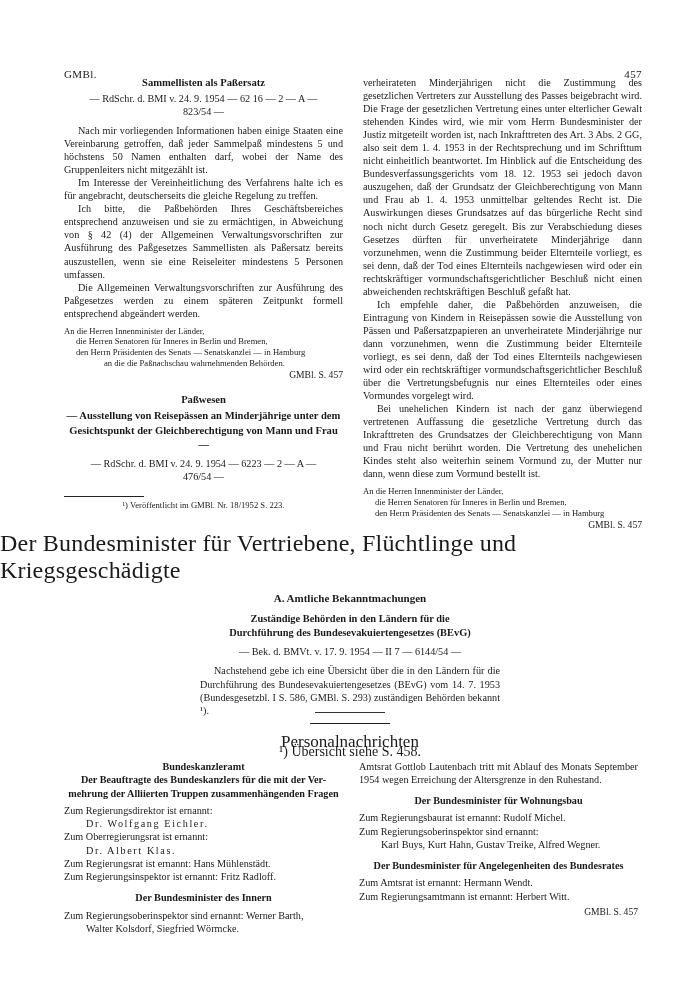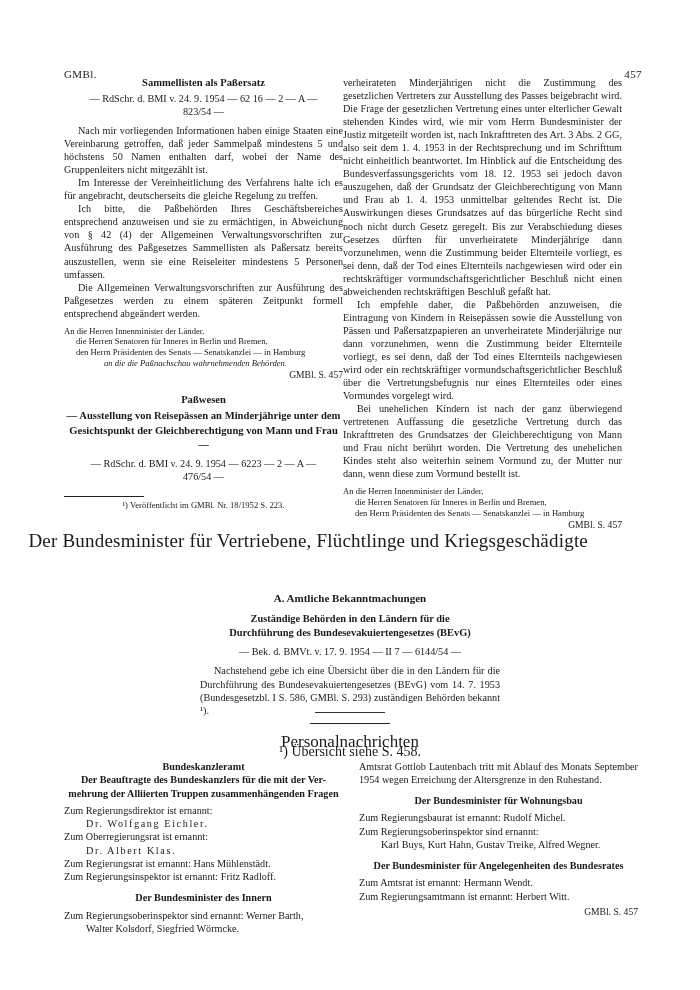--- a/index.html
+++ b/index.html
@@ -35,20 +35,21 @@
   }
   .header-left { font-family: "Liberation Serif", serif; }
   .header-right { font-family: "Liberation Serif", serif; }
 
   .cols {
     position: absolute;
     top: 76px;
     left: 64px;
     width: 578px;
     display: flex;
+    gap: 20px;
   }
   .col {
     width: 279px;
   }
   p {
     margin: 0;
     font-size: 10.2px;
     line-height: 1.28;
     text-align: justify;
     text-indent: 14px;
@@ -73,21 +74,21 @@
   .gap8 { height: 8px; }
   .gap12 { height: 12px; }
   .small {
     font-size: 8.6px;
     line-height: 1.25;
     text-indent: 0;
     text-align: left;
   }
   .small .ind1 { padding-left: 12px; display: block; font-family: Liberation Serif, serif; }
   .small .ind2 { padding-left: 26px; display: block; }
-  .small .ind3 { padding-left: 40px; display: block; font-style: italic; }
+  .small .ind3 { padding-left: 40px; display: block; }
   .right {
     text-align: right;
     font-size: 9.6px;
     text-indent: 0;
   }
   .fn {
     font-size: 8.6px;
     text-indent: 0;
     text-align: center;
     line-height: 1.3;
@@ -98,22 +99,22 @@
     margin: 6px auto 3px 0;
   }
   .fnrule.center { margin-left: auto; margin-right: auto; }
   .sp { letter-spacing: 1.6px; }
 
   .big-heading {
     position: absolute;
     top: 530px;
     left: 0;
     width: 588px;
-    text-align: right;
-    font-size: 19px;
+    text-align: left;
+    font-size: 24px;
     letter-spacing: 0.2px;
   }
   .mid-block {
     position: absolute;
     top: 592px;
     left: 118px;
     width: 464px;
     text-align: center;
   }
   .mid-block .h2 {

